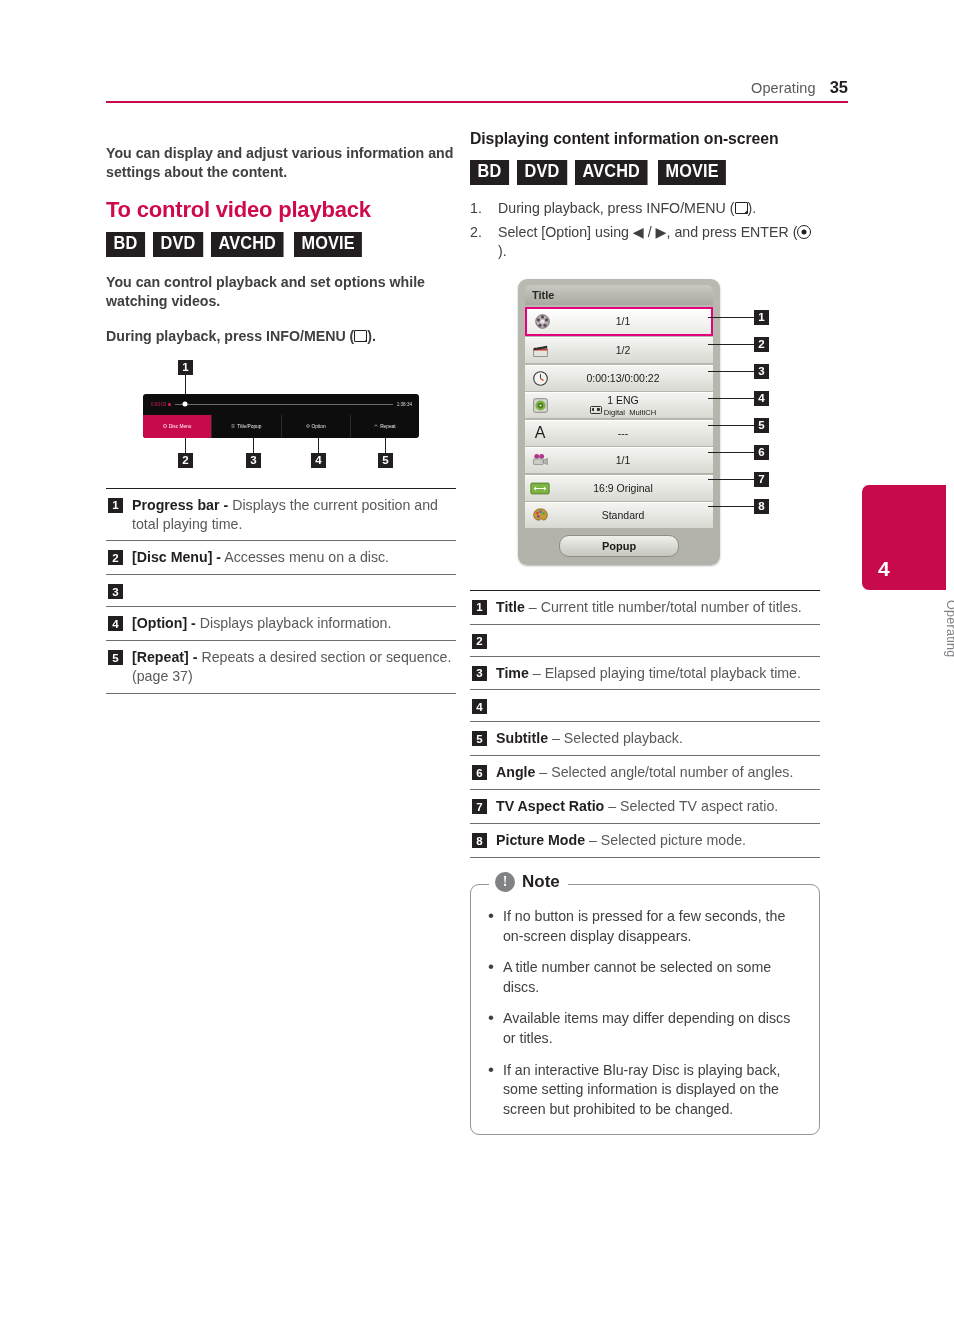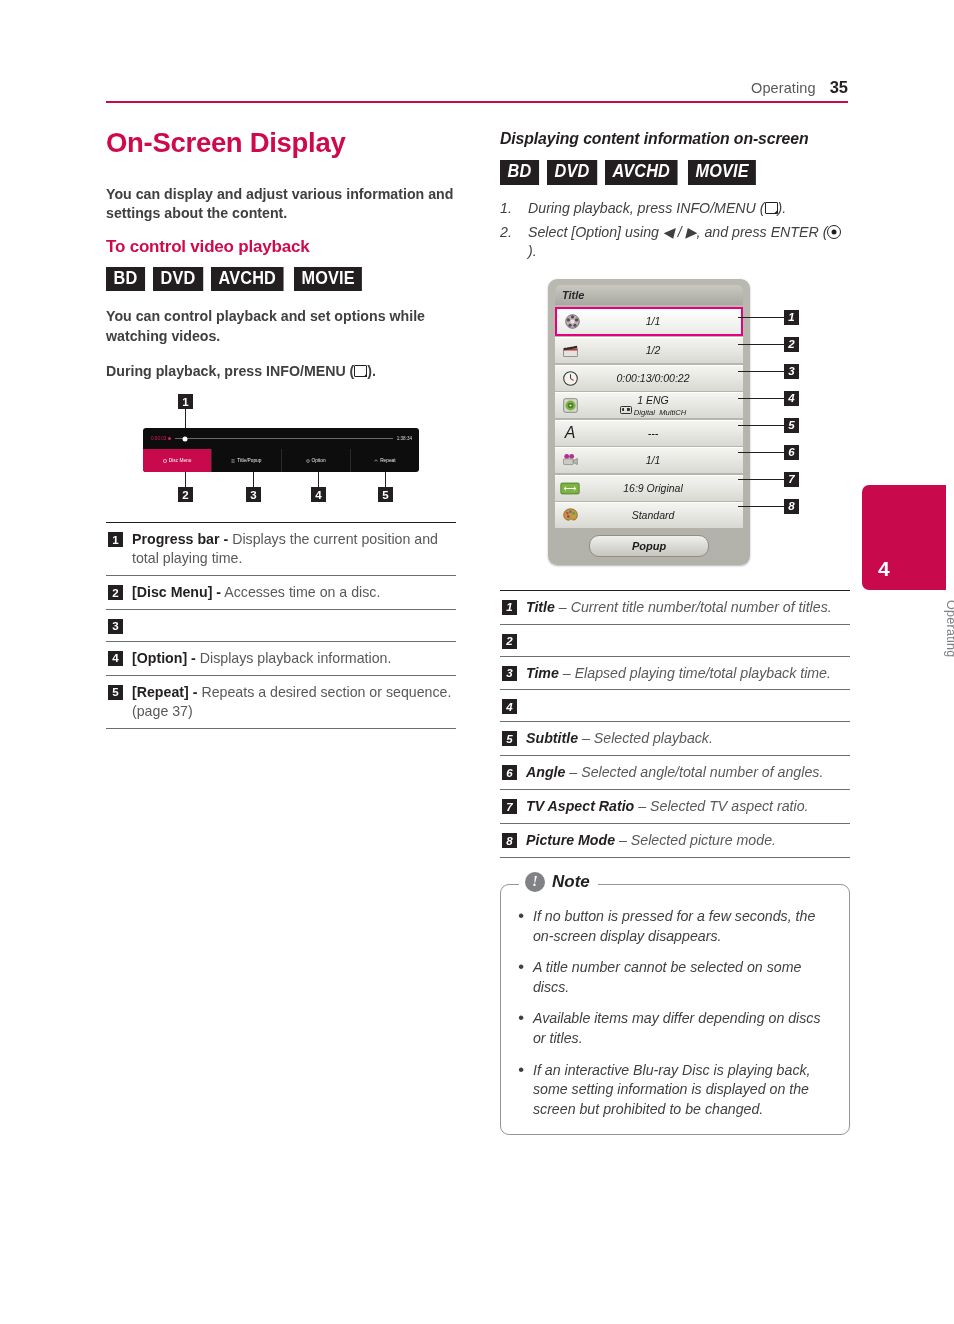--- a/index.html
+++ b/index.html
@@ -18,28 +18,28 @@
   .page-head .hd-row{
     display:flex;align-items:baseline;justify-content:flex-end;
     gap:14px;padding-bottom:4px;
   }
   .hd-section{font-size:14.5px;color:#58595b;letter-spacing:.1px;}
   .hd-pageno{font-size:16.5px;color:#231f20;font-weight:600;}
   .hd-rule{height:1.6px;background:#C8094B;width:100%;}
 
   
   .col-left{position:absolute;left:106px;top:128px;width:350px;}
-  .col-right{position:absolute;left:500px;top:128px;width:350px;font-style:italic;}
+  .col-right{position:absolute;left:470px;top:128px;width:350px;}
 
   h1.title{
     font-size:27.5px;line-height:1.12;font-weight:bold;
     color:#CF0A4C;margin:0 0 26px 0;letter-spacing:-.3px;
   }
   h2.sub{
-    font-size:17px;line-height:1.25;font-weight:bold;
+    font-size:22px;line-height:1.25;font-weight:bold;
     color:#CF0A4C;margin:0 0 9px 0;letter-spacing:-.2px;
   }
   h2.subblack{
     font-size:15.8px;line-height:1.35;font-weight:bold;
     color:#231f20;margin:0 0 11px 0;letter-spacing:-.1px;
   }
   p.body{
     font-size:14.2px;line-height:1.36;color:#404040;
     margin:16px 0 13px 0;
     font-weight:bold;
@@ -249,21 +249,20 @@
 <div class="page-head">
   <div class="hd-row">
     <span class="hd-section">Operating</span>
     <span class="hd-pageno">35</span>
   </div>
   <div class="hd-rule"></div>
 </div>
 
 <div class="col-left">
 
-  <h1 class="title">On-Screen Display</h1>
 
   <p class="body">You can display and adjust various information and settings about the content.</p>
 
   <h2 class="sub">To control video playback</h2>
 
   <div class="badges">
     <span class="badge">BD</span>
     <span class="badge">DVD</span>
     <span class="badge">AVCHD</span>
     <span class="badge">MOVIE</span>
@@ -330,21 +329,21 @@
     <div class="cal" style="left:272px;top:93px;">5</div>
   </div>
 
   <div class="deflist">
     <div class="defrow">
       <span class="numbox">1</span>
       <span class="deftxt"><b>Progress bar -</b><span> Displays the current position and total playing time.</span></span>
     </div>
     <div class="defrow">
       <span class="numbox">2</span>
-      <span class="deftxt"><b>[Disc Menu] -</b><span> Accesses time on a disc.</span></span>
+      <span class="deftxt"><b>[Disc Menu] -</b><span> Accesses menu on a disc.</span></span>
     </div>
     <div class="defrow">
       <span class="numbox">3</span>
     </div>
     <div class="defrow">
       <span class="numbox">4</span>
       <span class="deftxt"><b>[Option] -</b><span> Displays playback information.</span></span>
     </div>
     <div class="defrow">
       <span class="numbox">5</span>

